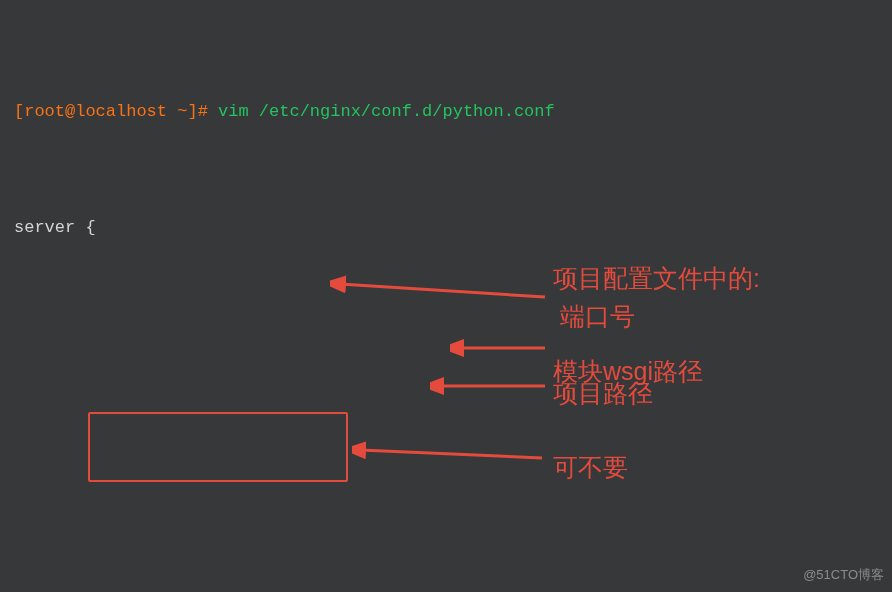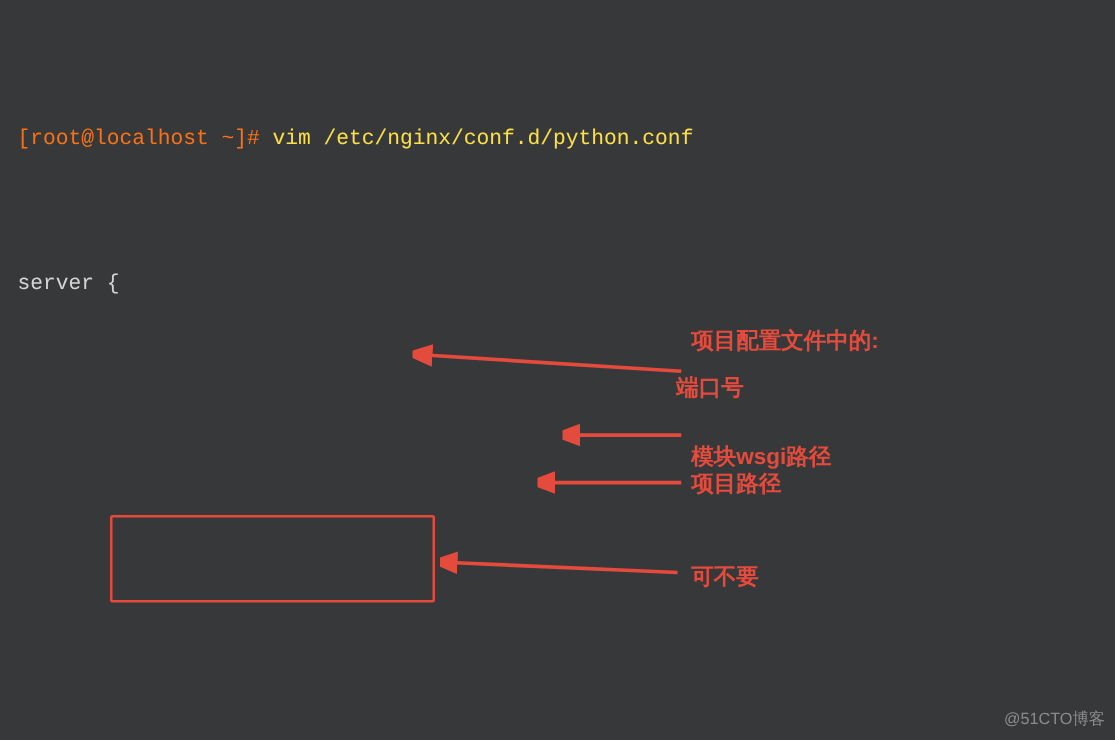--- a/index.html
+++ b/index.html
@@ -15,34 +15,34 @@
     overflow: hidden;
   }
   .code {
     padding: 12px 14px;
     white-space: pre;
     position: relative;
   }
   .title-line { color: #d4d4d4; margin-bottom: 10px; }
   .prompt-user { color: #f97316; }
   .prompt-hash { color: #c76f6f; }
-  .cmd { color: #fde047; }
+  .cmd { color: #22c55e; }
   .num { color: #b5cea8; }
   .box-block {
     border: 2px solid #e54b3c;
     border-radius: 2px;
     position: absolute;
     pointer-events: none;
   }
   .annotation {
     position: absolute;
     color: #e54b3c;
     font-family: "Microsoft YaHei", sans-serif;
-    font-size: 18px;
-    font-weight: 700;
+    font-size: 25px;
+    font-weight: 400;
     white-space: nowrap;
   }
   .arrow {
     position: absolute;
     pointer-events: none;
   }
   .watermark {
     position: absolute;
     right: 8px;
     bottom: 6px;
@@ -83,21 +83,21 @@
   
 
   
 
   
 </div>
 
 <div class="box-block" style="left:88px; top:412px; width:260px; height:70px;"></div>
 
 <div class="annotation" style="left:553px; top:258px;">项目配置文件中的:</div>
-<div class="annotation" style="left:541px; top:296px;">端口号</div>
+<div class="annotation" style="left:560px; top:296px;">端口号</div>
 <div class="annotation" style="left:553px; top:335px;margin-top:16px;">模块wsgi路径</div>
 <div class="annotation" style="left:553px; top:373px;">项目路径</div>
 <div class="annotation" style="left:553px; top:447px;">可不要</div>
 
 <svg class="arrow" style="left:330px; top:272px; width:220px; height:40px;">
   <defs>
       <marker id="ah1" markerWidth="10" markerHeight="10" refX="2" refY="3" orient="auto">
         <path d="M0,0 L0,6 L8,3 z" fill="#e54b3c"></path>
       </marker>
     </defs>

